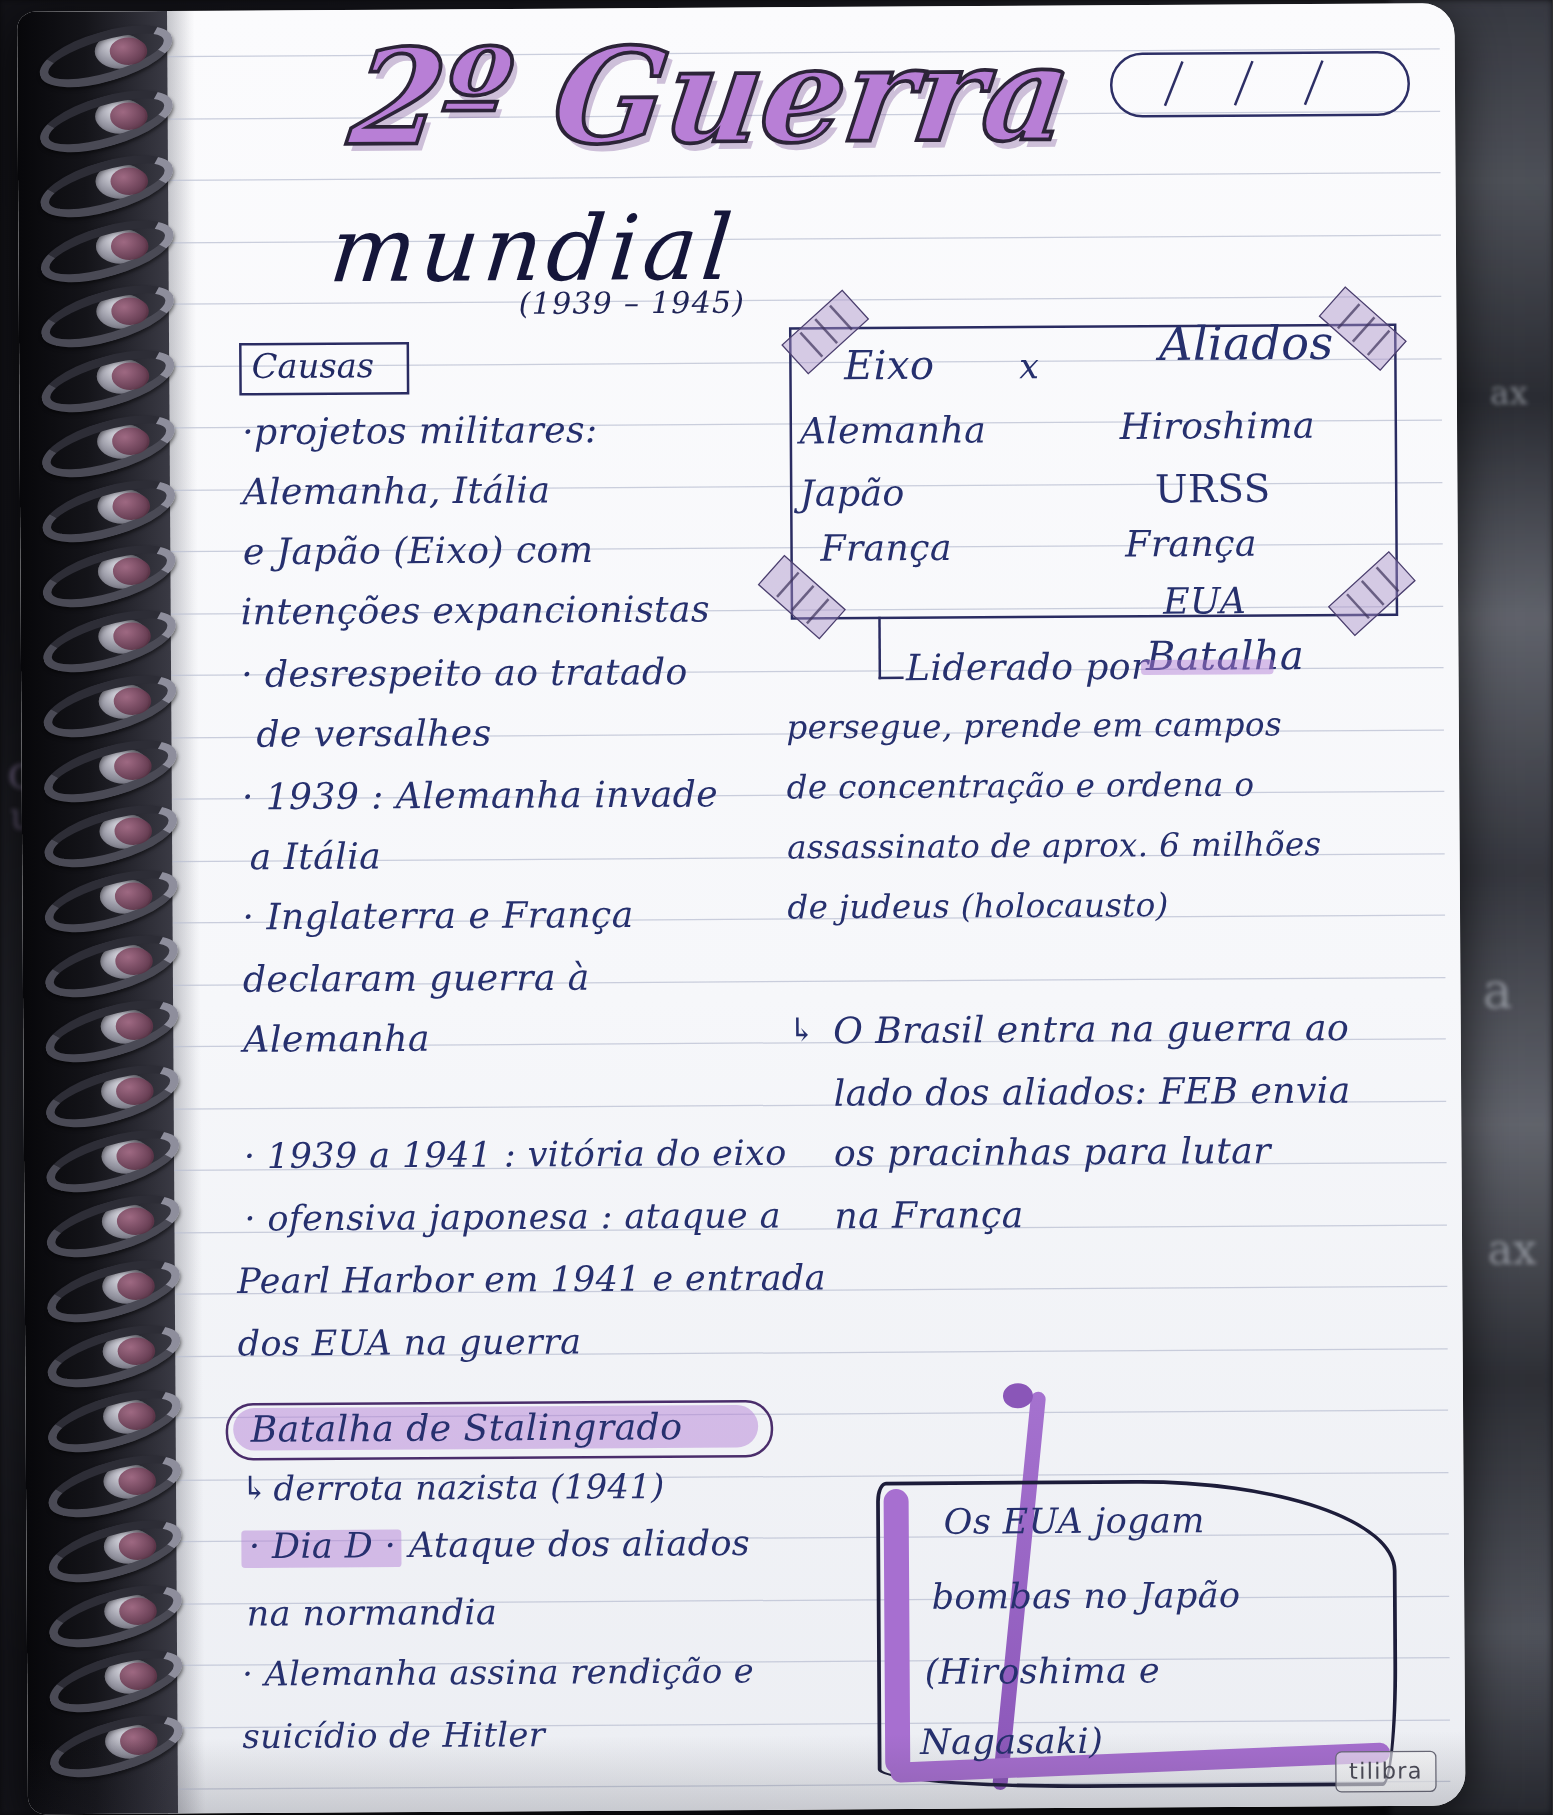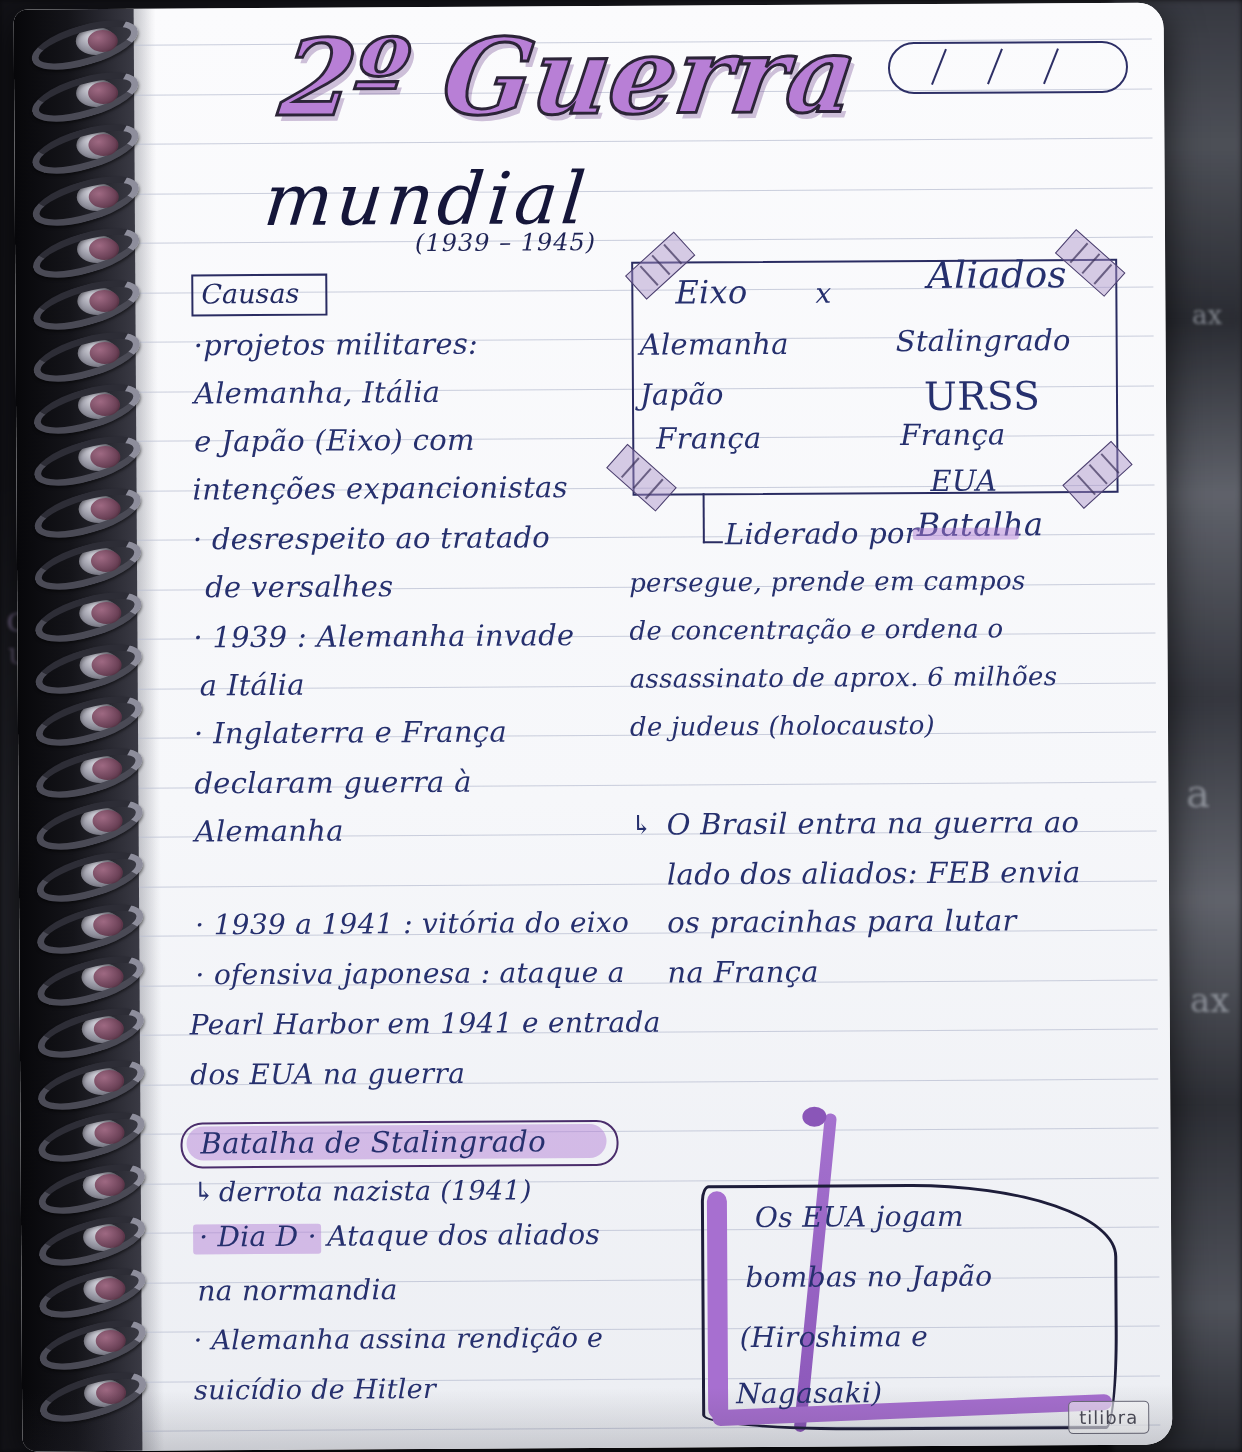--- a/index.html
+++ b/index.html
@@ -527,22 +527,22 @@
       </div>
 
     <div class="hw" style="left:660px;top:268px;font-size:32px;">Eixo</div>
     <div class="hw" style="left:800px;top:272px;font-size:28px;">x</div>
     <div class="hw" style="left:868px;top:250px;font-size:37px;margin-left:44px;">Aliados</div>
 
     <div class="hw" style="left:624px;top:322px;font-size:29px;">Alemanha</div>
     <div class="hw" style="left:624px;top:372px;font-size:29px;">Japão</div>
     <div class="hw" style="left:640px;top:416px;font-size:29px;">França</div>
 
-    <div class="hw" style="left:880px;top:320px;font-size:29px;">Stalingrado</div>
-    <div class="hw" style="left:908px;top:370px;font-size:39px;font-style:normal;">URSS</div>
+    <div class="hw" style="left:880px;top:320px;font-size:29px;">Hiroshima</div>
+    <div class="hw" style="left:908px;top:370px;font-size:31px;font-style:normal;">URSS</div>
     <div class="hw" style="left:884px;top:414px;font-size:29px;">França</div>
     <div class="hw" style="left:914px;top:460px;font-size:29px;">EUA</div>
 
     <div class="arrow-hook" style="left:686px;top:488px;width:18px;height:48px;"></div>
 
     <div class="hw" style="left:708px;top:512px;font-size:29px;">Liderado por</div>
     <div class="hw" style="left:900px;top:502px;font-size:32px;">Batalha</div>
     <div class="hl" style="left:896px;top:524px;width:106px;height:12px;"></div>
     <div class="hw" style="left:612px;top:562px;font-size:26px;">persegue, prende em campos</div>
     <div class="hw" style="left:612px;top:610px;font-size:26px;">de concentração e ordena o</div>

